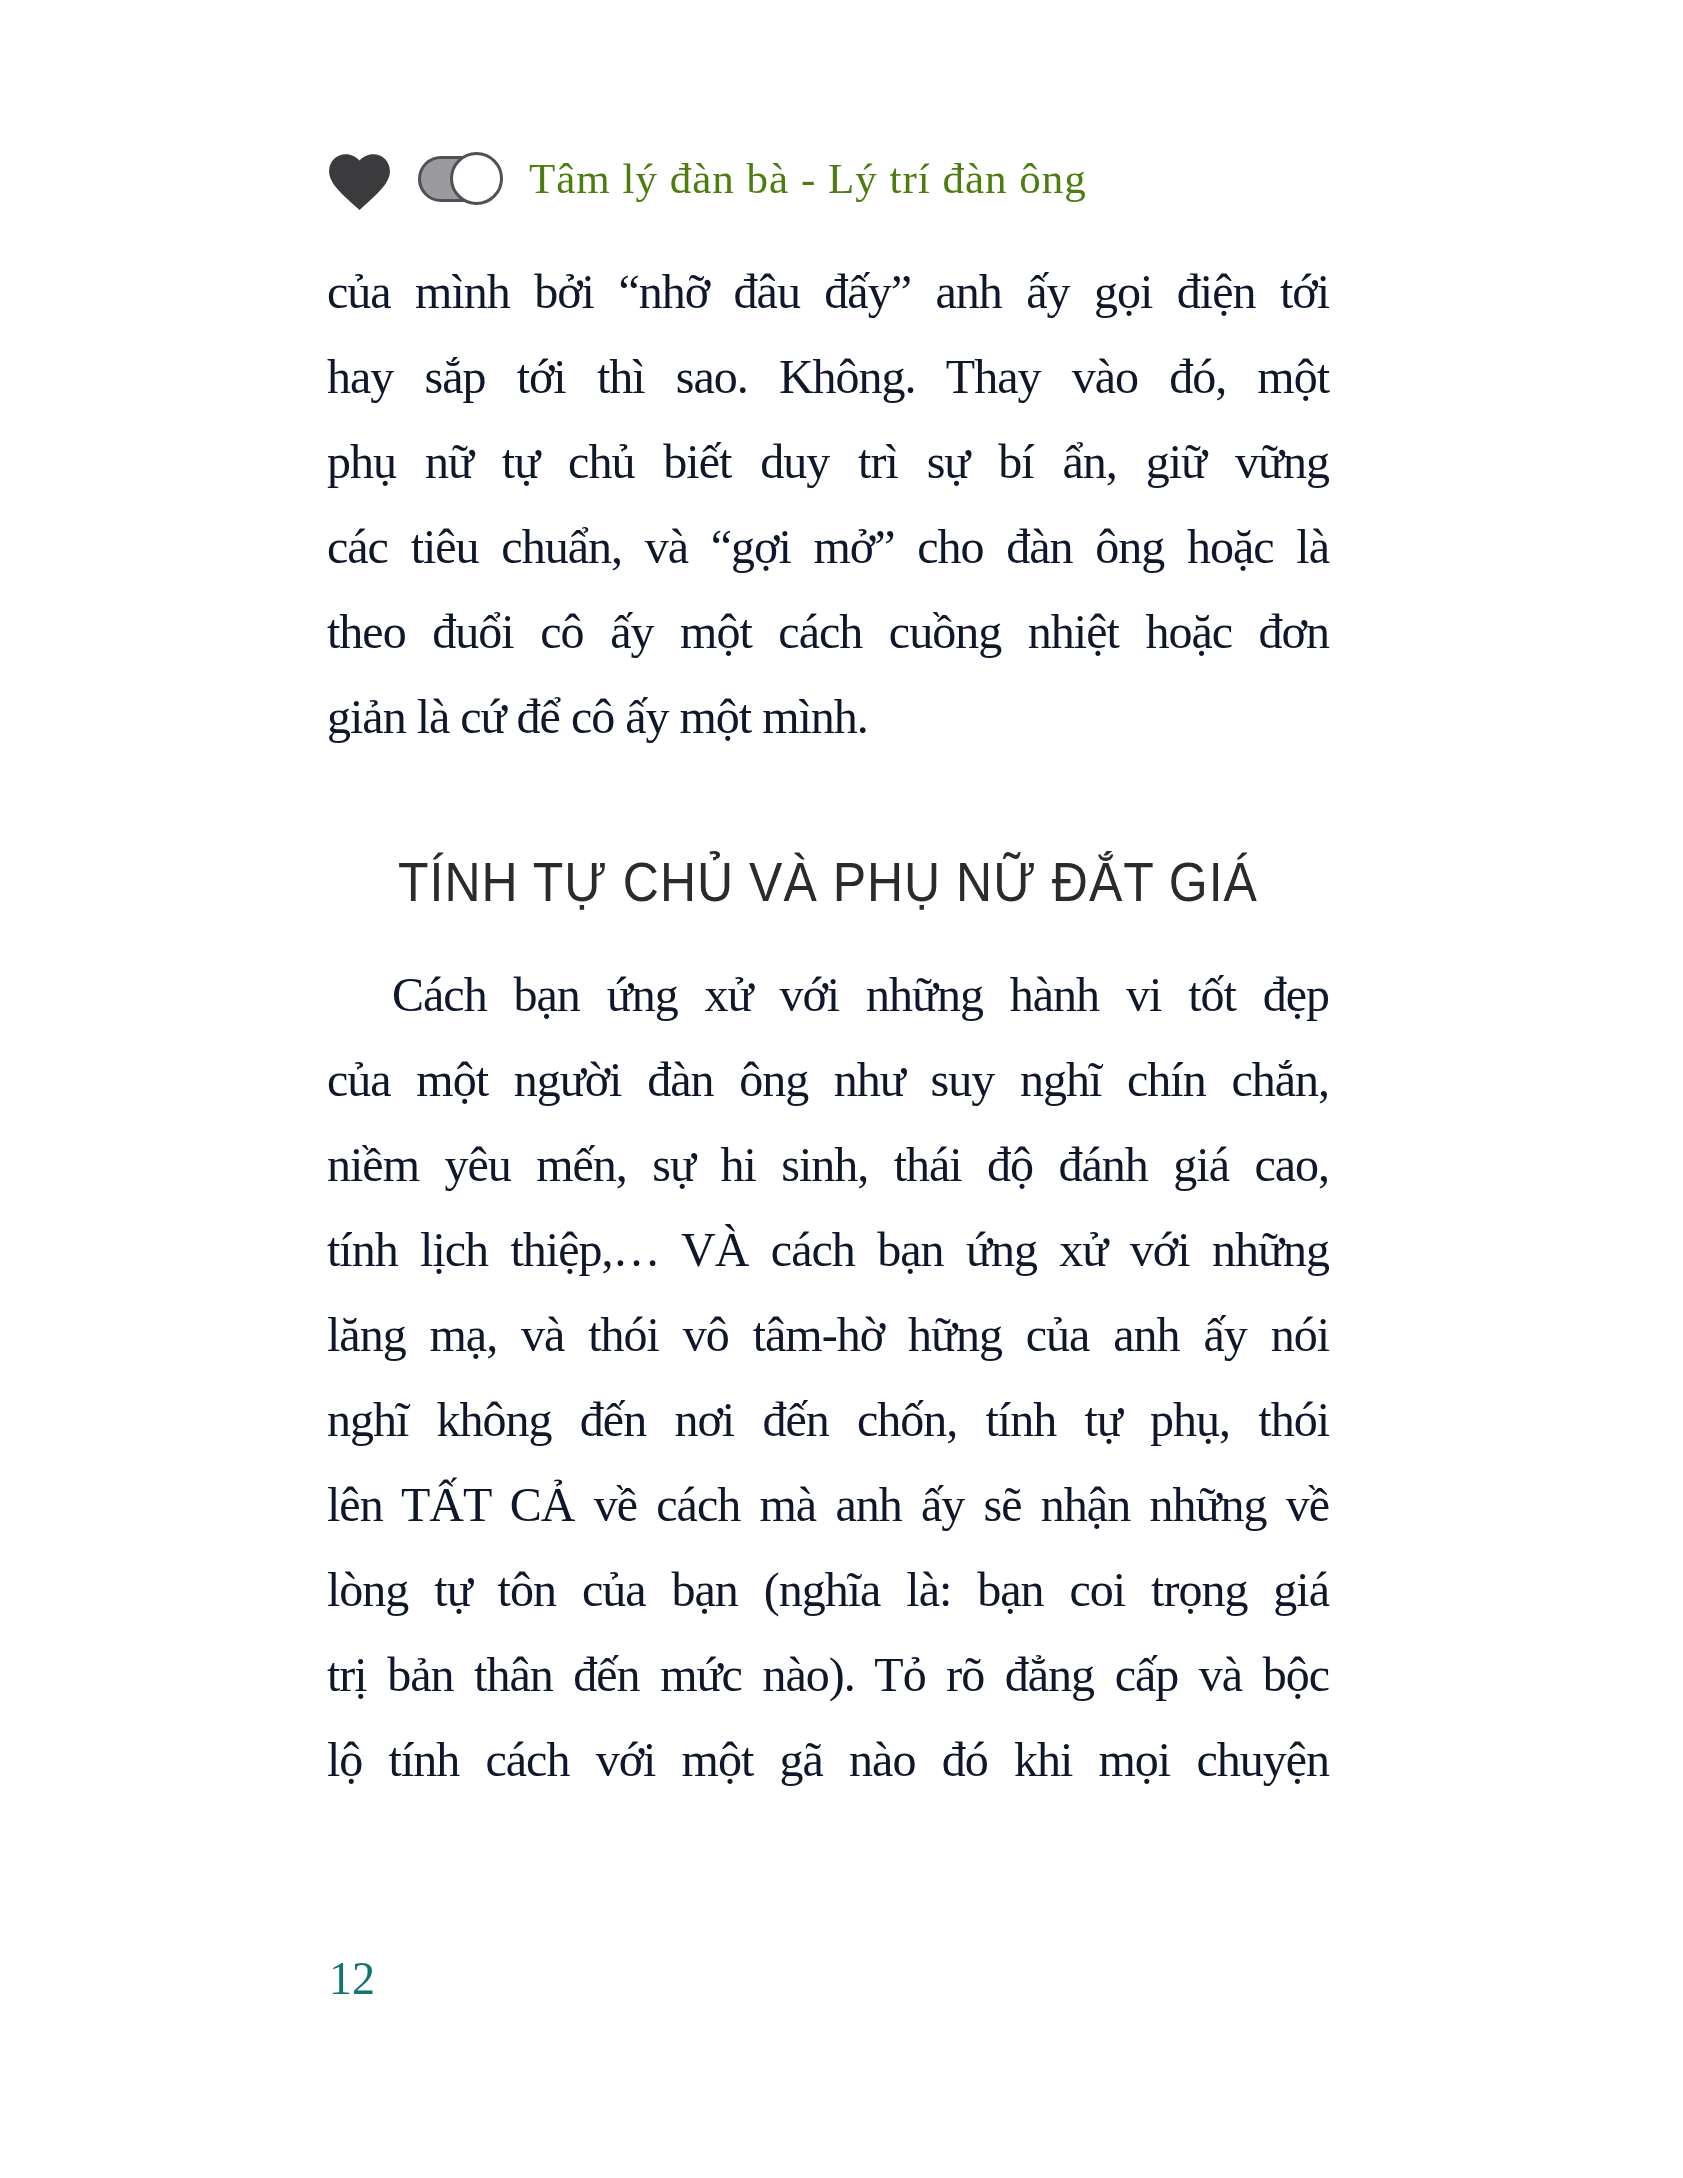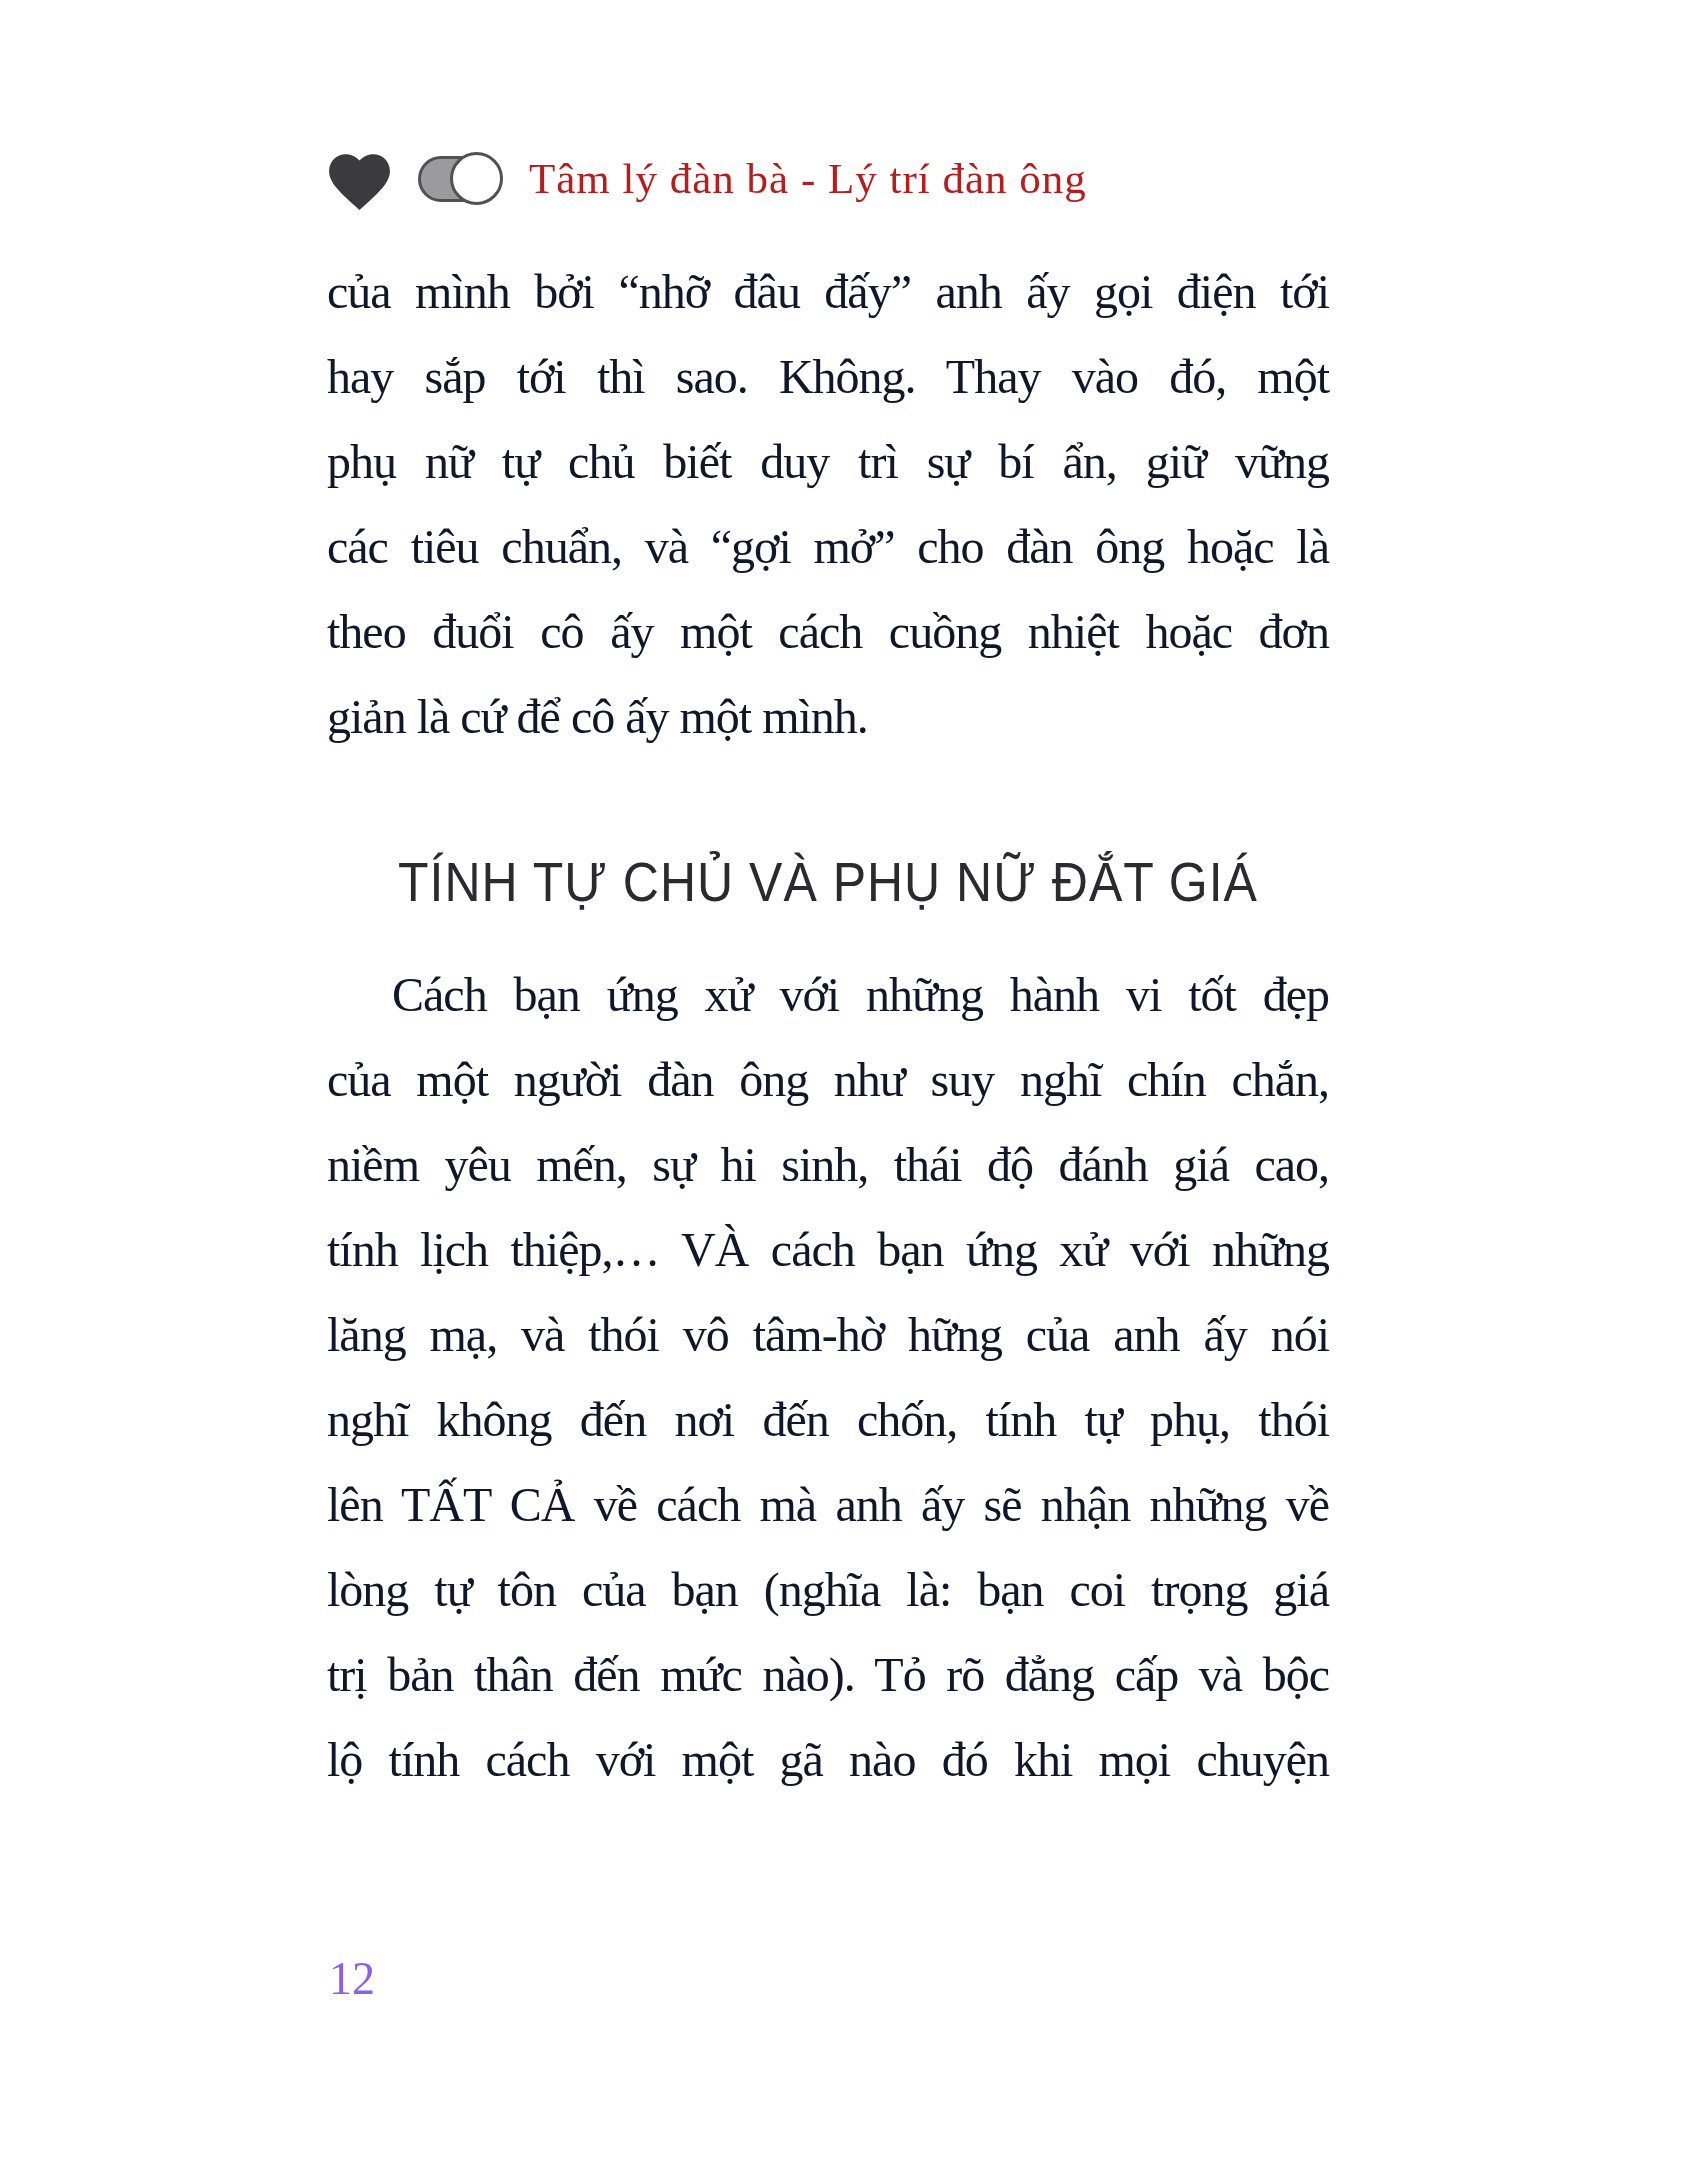--- a/index.html
+++ b/index.html
@@ -45,21 +45,21 @@
     height: 53px;
     background: #ffffff;
     border: 3px solid #515155;
     border-radius: 50%;
     box-sizing: border-box;
   }
   .header-title {
     margin-left: 30px;
     font-size: 43px;
     font-weight: 400;
-    color: #b91c1c;
+    color: #4d7c0f;
     letter-spacing: 1px;
     white-space: nowrap;
   }
 
   
   .para {
     position: absolute;
     left: 327px;
     width: 1002px;
     font-size: 48px;
@@ -94,21 +94,21 @@
     transform-origin: center top;
     white-space: nowrap;
   }
 
   
   .page-number {
     position: absolute;
     left: 329px;
     top: 1952px;
     font-size: 46px;
-    color: #8b5cf6;
+    color: #0f766e;
   }
 </style>
 </head>
 <body>
 
 <div class="page">
 
   <div class="header">
     <span class="heart">
       <svg viewBox="0 0 24 22" xmlns="http://www.w3.org/2000/svg">

